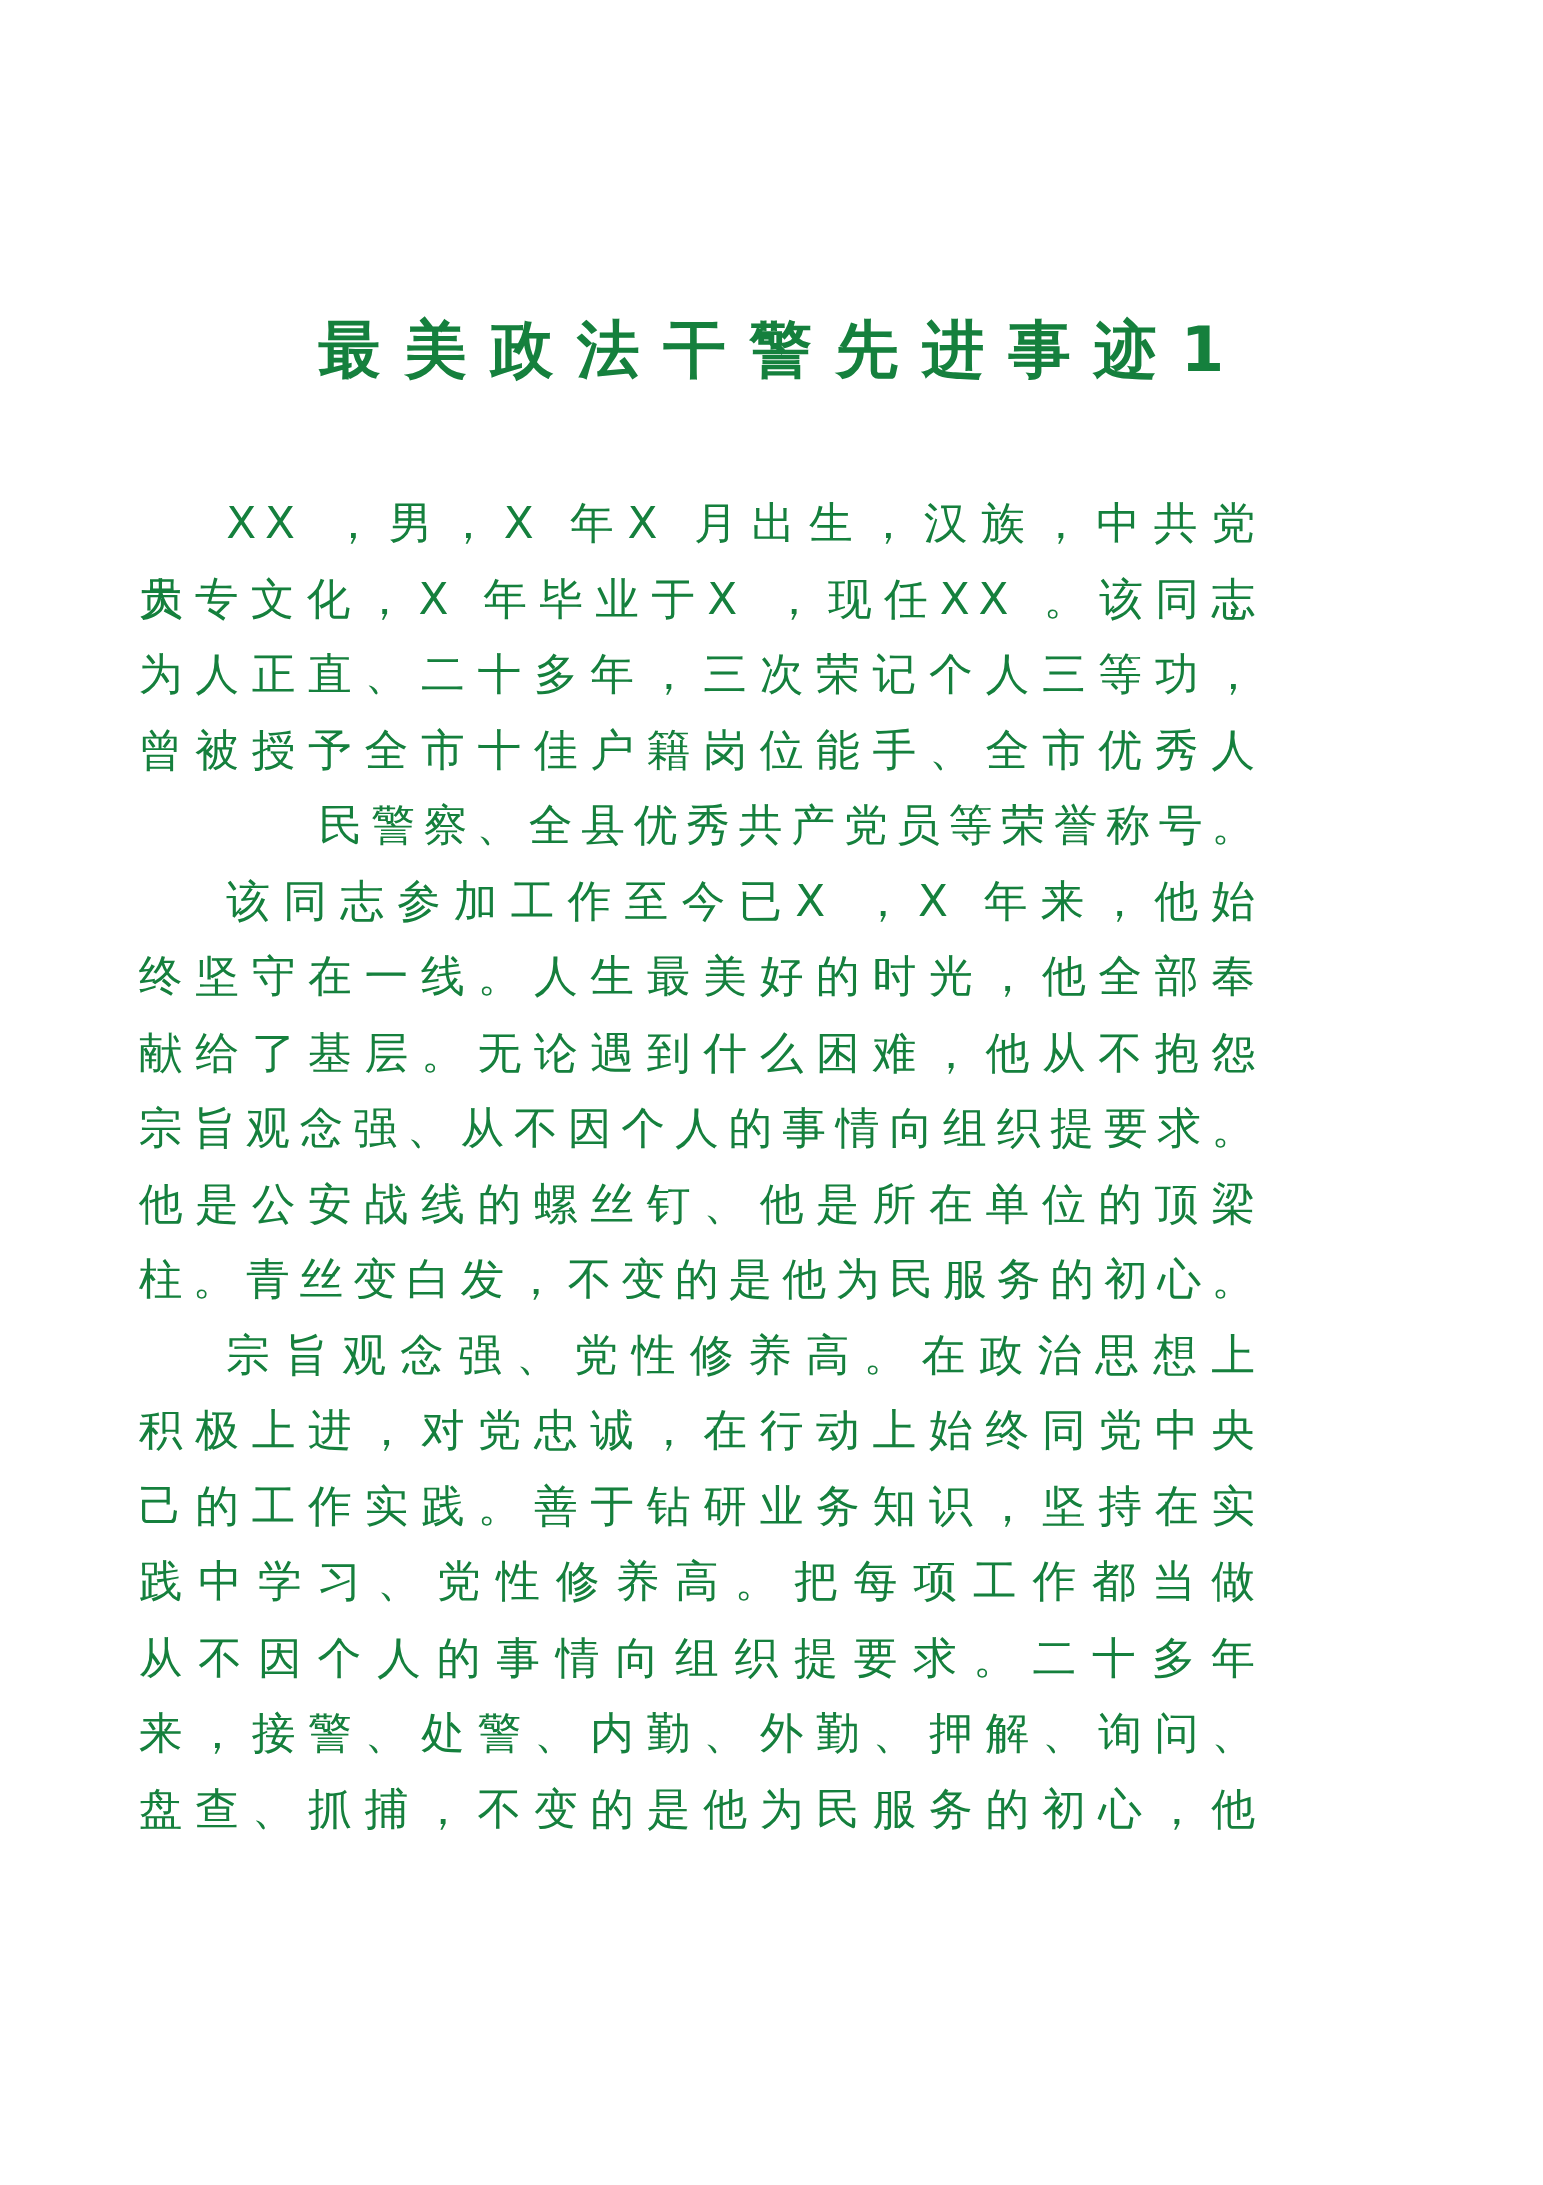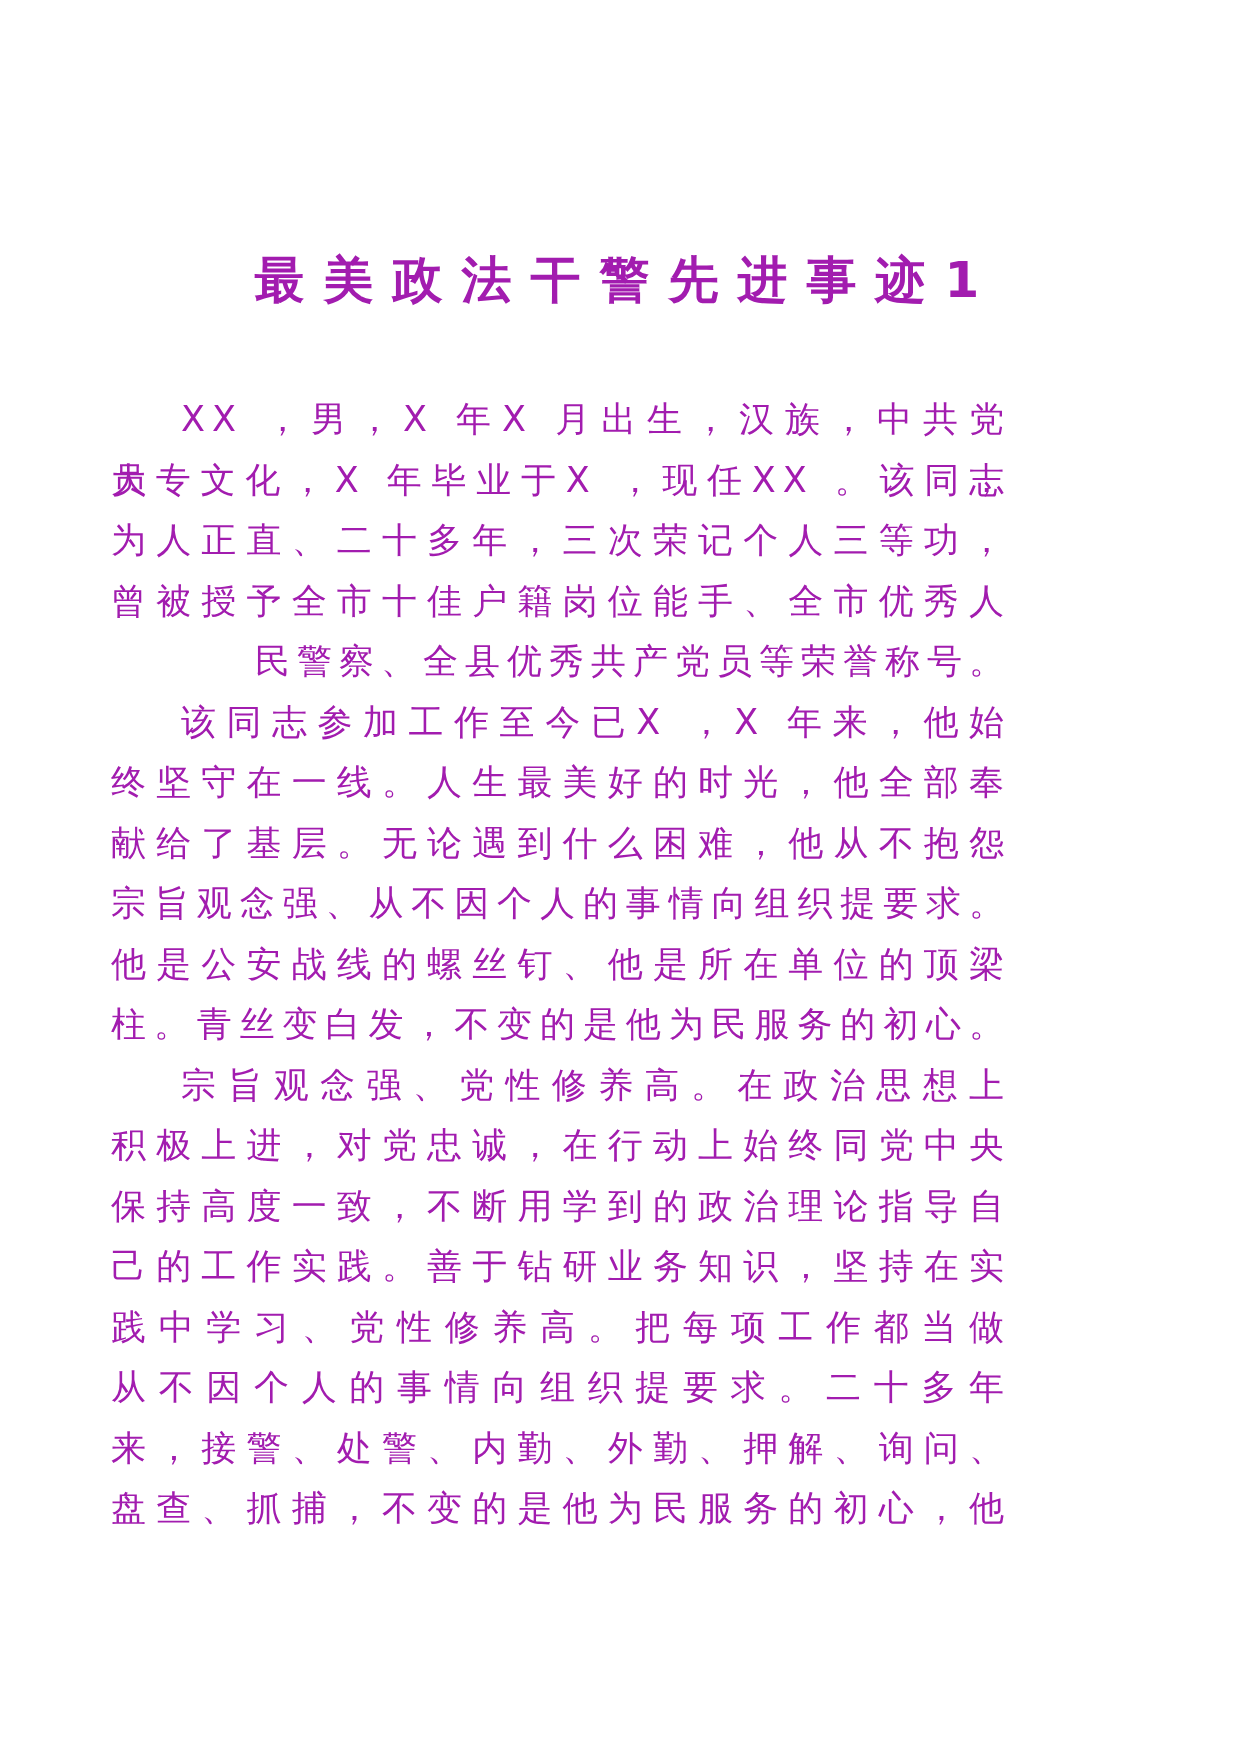--- a/index.html
+++ b/index.html
@@ -6,21 +6,21 @@
     margin: 0;
     padding: 0;
     background: #ffffff;
   }
   .page {
     position: relative;
     width: 1234px;
     height: 1748px;
     margin: 0 auto;
     background: #ffffff;
-    color: #a21caf;
+    color: #15803d;
     overflow: hidden;
     box-sizing: border-box;
     padding-top: 247px;
     font-family: "DejaVu Sans", sans-serif;
   }
   .doc-title {
     margin: 0;
     padding: 0;
     text-align: center;
     font-size: 50px;
@@ -77,21 +77,20 @@
         <div class="line indent fill">该同志参加工作至今已X ，X 年来，他始</div>
         <div class="line fill">终坚守在一线。人生最美好的时光，他全部奉</div>
         <div class="line fill">献给了基层。无论遇到什么困难，他从不抱怨</div>
         <div class="line fill">宗旨观念强、从不因个人的事情向组织提要求。</div>
         <div class="line fill">他是公安战线的螺丝钉、他是所在单位的顶梁</div>
         <div class="line fill">柱。青丝变白发，不变的是他为民服务的初心。</div>
       </div>
       <div class="paragraph">
         <div class="line indent fill">宗旨观念强、党性修养高。在政治思想上</div>
         <div class="line fill">积极上进，对党忠诚，在行动上始终同党中央</div>
-        <div class="line fill">保持高度一致，不断用学到的政治理论指导自</div>
         <div class="line fill">己的工作实践。善于钻研业务知识，坚持在实</div>
         <div class="line fill">践中学习、党性修养高。把每项工作都当做</div>
         <div class="line fill">从不因个人的事情向组织提要求。二十多年</div>
         <div class="line fill">来，接警、处警、内勤、外勤、押解、询问、</div>
         <div class="line fill">盘查、抓捕，不变的是他为民服务的初心，他</div>
       </div>
     </div>
 </div>
 
 </body></html>

